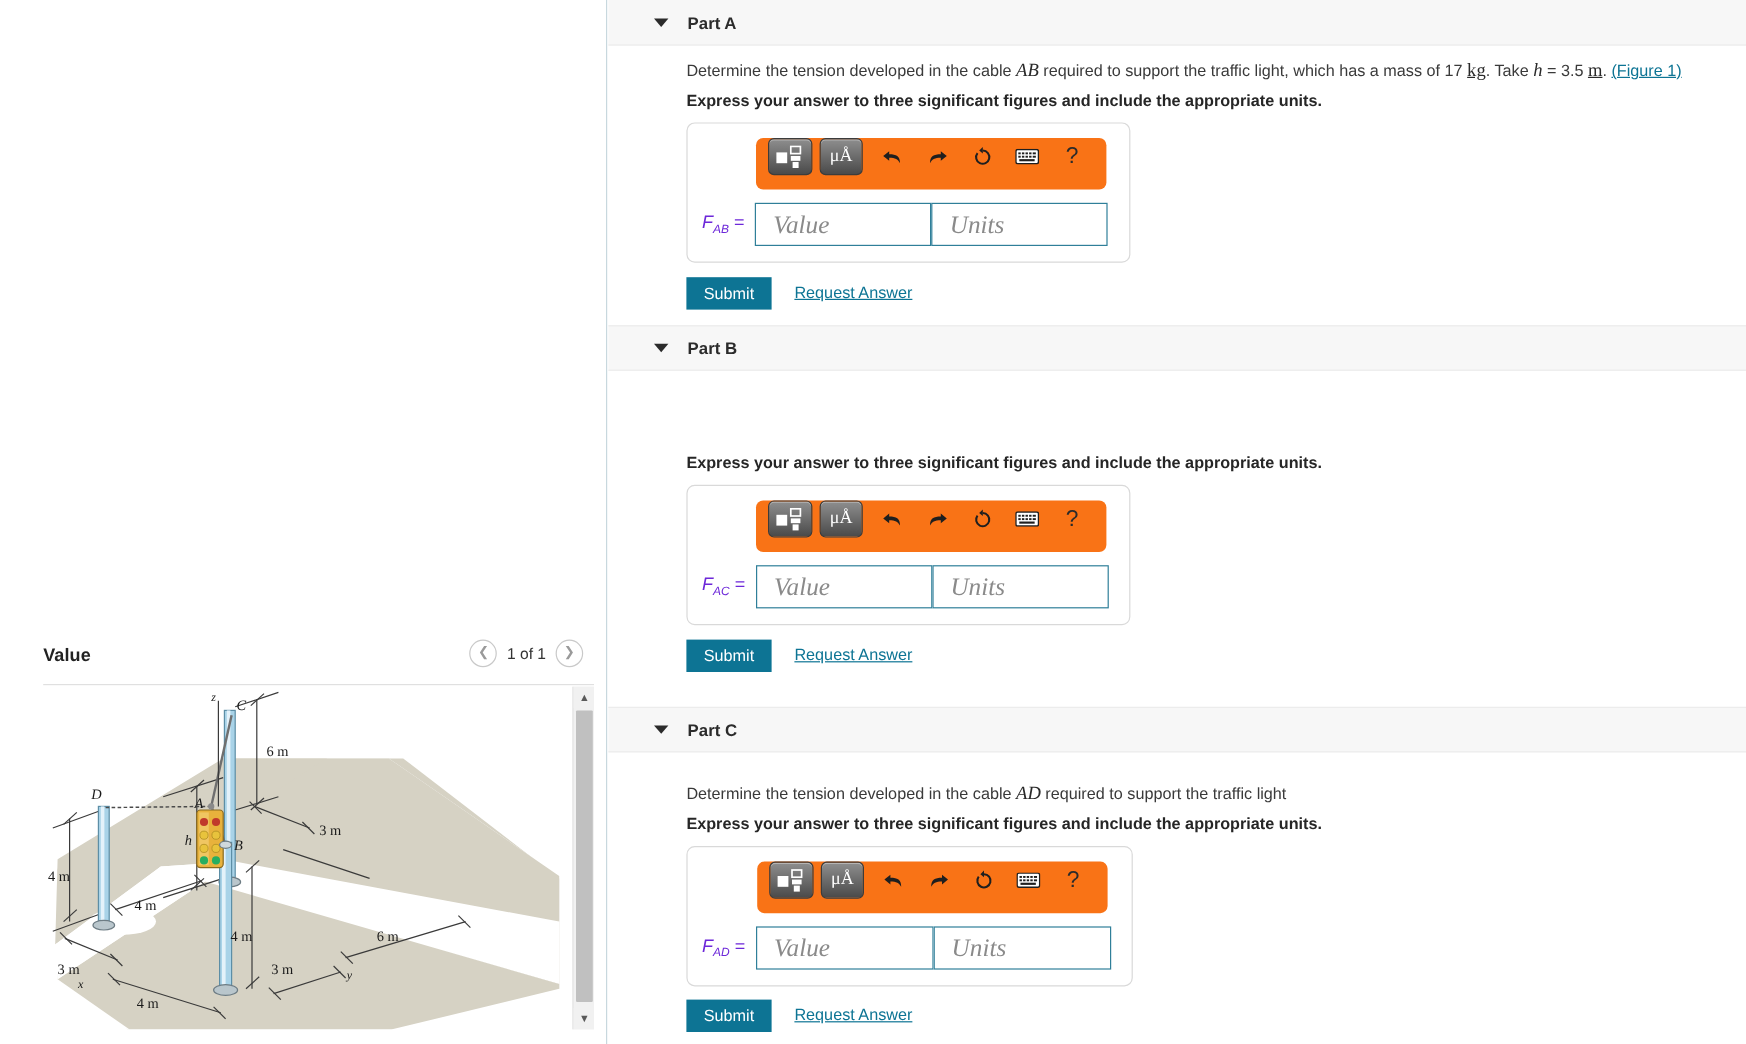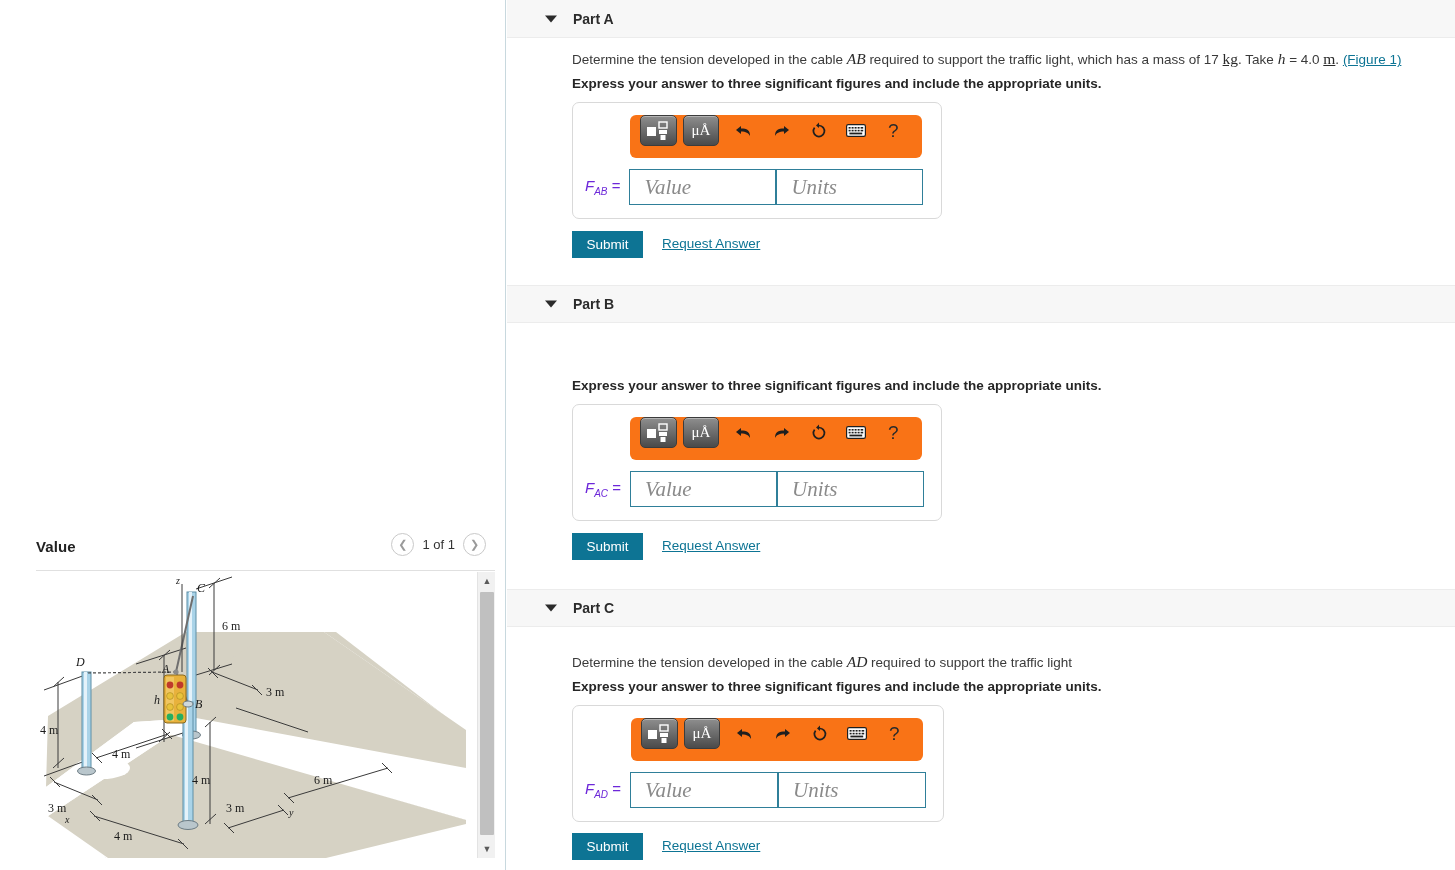--- a/index.html
+++ b/index.html
@@ -315,21 +315,21 @@
   </div>
 
   <div class="right-panel">
 
     <div class="part-band first" style="top:0px;">
       <span class="part-caret"></span>
       <span class="part-label">Part A</span>
     </div>
 
     <div class="q-text" style="left:65px; top:50px;">
-      <span>Determine the tension developed in the cable </span><span class="mathvar">AB</span><span> required to support the traffic light, which has a mass of 17</span>&nbsp;<span class="mathupright">kg</span><span>. Take </span><span class="mathvar">h</span><span> = 4.0</span>&nbsp;<span class="mathupright">m</span>.
+      <span>Determine the tension developed in the cable </span><span class="mathvar">AB</span><span> required to support the traffic light, which has a mass of 17</span>&nbsp;<span class="mathupright">kg</span><span>. Take </span><span class="mathvar">h</span><span> = 3.5</span>&nbsp;<span class="mathupright">m</span>.
       <span class="figlink">(Figure 1)</span>
     </div>
 
     <div class="q-text bold" style="left:65px; top:76px;">Express your answer to three significant figures and include the appropriate units.</div>
 
     <div class="ans-box" style="left:65px; top:102px; width:370px; height:117px;">
       <div class="ans-toolbar" style="left:57px; top:12px; width:292px; height:43px;">
         <div class="tb-btn">
           <svg width="24" height="20" viewBox="0 0 24 20">
               <rect x="1" y="6" width="9" height="9" fill="#fff"></rect>
@@ -384,21 +384,21 @@
         </div>
         <div class="ans-field" style="width:147px;">
           <span>Units</span>
         </div>
       </div>
     </div>
 
     <button class="submit-btn" style="left:65px; top:231px; width:71px;">Submit</button>
     <a class="req-link" style="left:155px; top:236px;">Request Answer</a>
 
-    <div class="part-band" style="top:285px;">
+    <div class="part-band" style="top:271px;">
       <span class="part-caret"></span>
       <span class="part-label">Part B</span>
     </div>
 
     <div class="q-text bold" style="left:65px; top:378px;">Express your answer to three significant figures and include the appropriate units.</div>
 
     <div class="ans-box" style="left:65px; top:404px; width:370px; height:117px;">
       <div class="ans-toolbar" style="left:57px; top:12px; width:292px; height:43px;">
         <div class="tb-btn">
           <svg width="24" height="20" viewBox="0 0 24 20">

